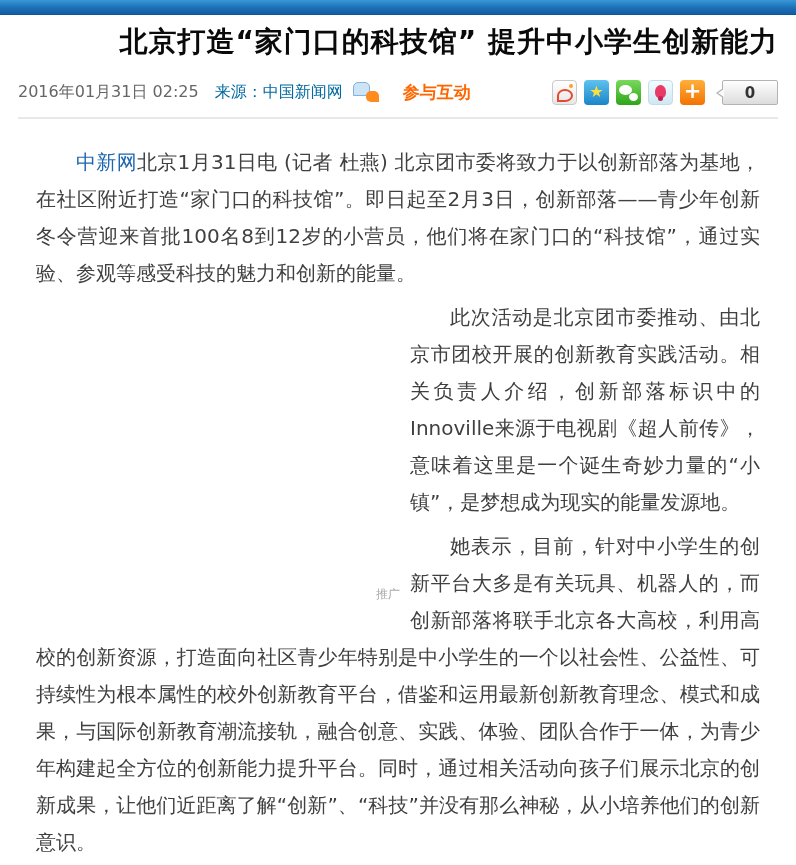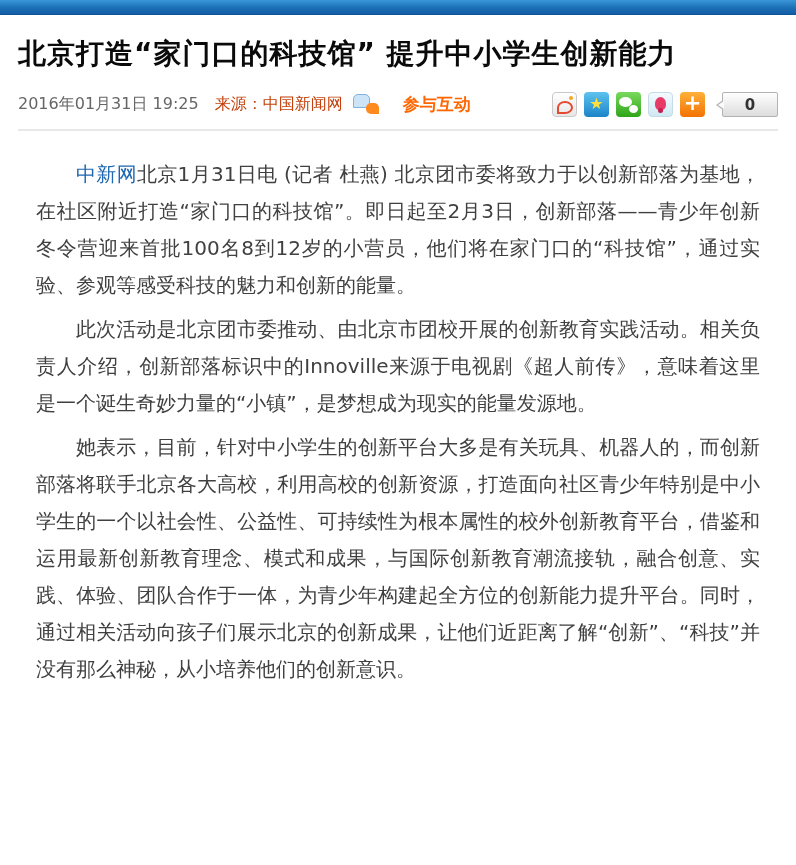--- a/index.html
+++ b/index.html
@@ -18,27 +18,27 @@
   .fontsize { position:absolute; right:16px; top:14px; font-size:15px; color:#333; display:flex; align-items:center; }
   .fontsize .fs-label { margin-right:22px; color:#333; }
   .fontsize .fs-opt { color:#5a5a5a; margin-left:12px; cursor:pointer; }
   .fontsize .fs-opt.active { background:#ff6600; color:#fff; padding:1px 4px; margin-left:12px; }
 
   .blue-bar { height:15px; background:linear-gradient(to bottom,#3a96d8 0%,#1c70b6 55%,#135da5 100%);
               border-bottom:1px solid #0e5499; }
 
   
   .article { padding:0 18px; }
-  .article-title { margin-top:20px; text-align:left; font-size:28px; font-weight:bold; color:#0a0a0a;
+  .article-title { margin-top:8px; text-align:right; font-size:28px; font-weight:bold; color:#0a0a0a;
                    letter-spacing:1px; }
 
   .meta-row { margin-top:17px; display:flex; justify-content:space-between; align-items:center; height:28px; }
   .meta-left { display:flex; align-items:center; font-size:16px; color:#666; }
   .meta-date { color:#666; }
-  .meta-source { margin-left:16px; color:#c2410c; }
+  .meta-source { margin-left:16px; color:#0369a1; }
   .interact-link { display:flex; align-items:center; margin-left:4px; cursor:pointer;gap:20px; }
   .interact-icon { position:relative; width:27px; height:21px; margin:0 3px 0 6px; }
   .interact-icon::before { content:""; position:absolute; left:0; top:0; width:15px; height:12px;
         background:#cde4f7; border:1px solid #7fb2dd; border-radius:5px 5px 5px 0; }
   .interact-icon::after { content:""; position:absolute; right:1px; bottom:1px; width:13px; height:11px;
         background:#ff8a1e; border-radius:5px 5px 0 5px; }
   .interact-label { color:#ff6600; font-weight:bold; font-size:17px; }
 
   .share-bar { display:flex; align-items:center; gap:7px; }
   .sicon { width:25px; height:25px; border-radius:4px; position:relative; flex:none; cursor:pointer; }
@@ -88,21 +88,21 @@
 
 
   <div class="blue-bar"></div>
 
   <div class="article">
 
     <h1 class="article-title">北京打造“家门口的科技馆” 提升中小学生创新能力</h1>
 
     <div class="meta-row">
       <div class="meta-left">
-        <span class="meta-date">2016年01月31日 19:25</span>
+        <span class="meta-date">2016年01月31日 02:25</span>
         <span class="meta-source"><span>来源：</span><span>中国新闻网</span></span>
         <span class="interact-link">
           <span class="interact-icon"></span>
           <span class="interact-label">参与互动</span>
         </span>
       </div>
       <div class="share-bar">
         <div class="sicon weibo"></div>
         <div class="sicon qzone"></div>
         <div class="sicon wechat"></div>
@@ -110,19 +110,22 @@
         <div class="sicon plus"></div>
         <div class="comment-bubble">0</div>
       </div>
     </div>
 
     <div class="meta-sep"></div>
 
     <div class="article-body">
       <p><span class="inline-link">中新网</span><span>北京1月31日电 (记者 杜燕) 北京团市委将致力于以创新部落为基地，在社区附近打造“家门口的科技馆”。即日起至2月3日，创新部落——青少年创新冬令营迎来首批100名8到12岁的小营员，他们将在家门口的“科技馆”，通过实验、参观等感受科技的魅力和创新的能量。</span></p>
 
+      <div class="ad-float">
+        <span class="ad-label">推广</span>
+      </div>
 
       <p>此次活动是北京团市委推动、由北京市团校开展的创新教育实践活动。相关负责人介绍，创新部落标识中的Innoville来源于电视剧《超人前传》，意味着这里是一个诞生奇妙力量的“小镇”，是梦想成为现实的能量发源地。</p>
       <p>她表示，目前，针对中小学生的创新平台大多是有关玩具、机器人的，而创新部落将联手北京各大高校，利用高校的创新资源，打造面向社区青少年特别是中小学生的一个以社会性、公益性、可持续性为根本属性的校外创新教育平台，借鉴和运用最新创新教育理念、模式和成果，与国际创新教育潮流接轨，融合创意、实践、体验、团队合作于一体，为青少年构建起全方位的创新能力提升平台。同时，通过相关活动向孩子们展示北京的创新成果，让他们近距离了解“创新”、“科技”并没有那么神秘，从小培养他们的创新意识。</p>
     </div>
 
   </div>
 </div>
 
 </body></html>

